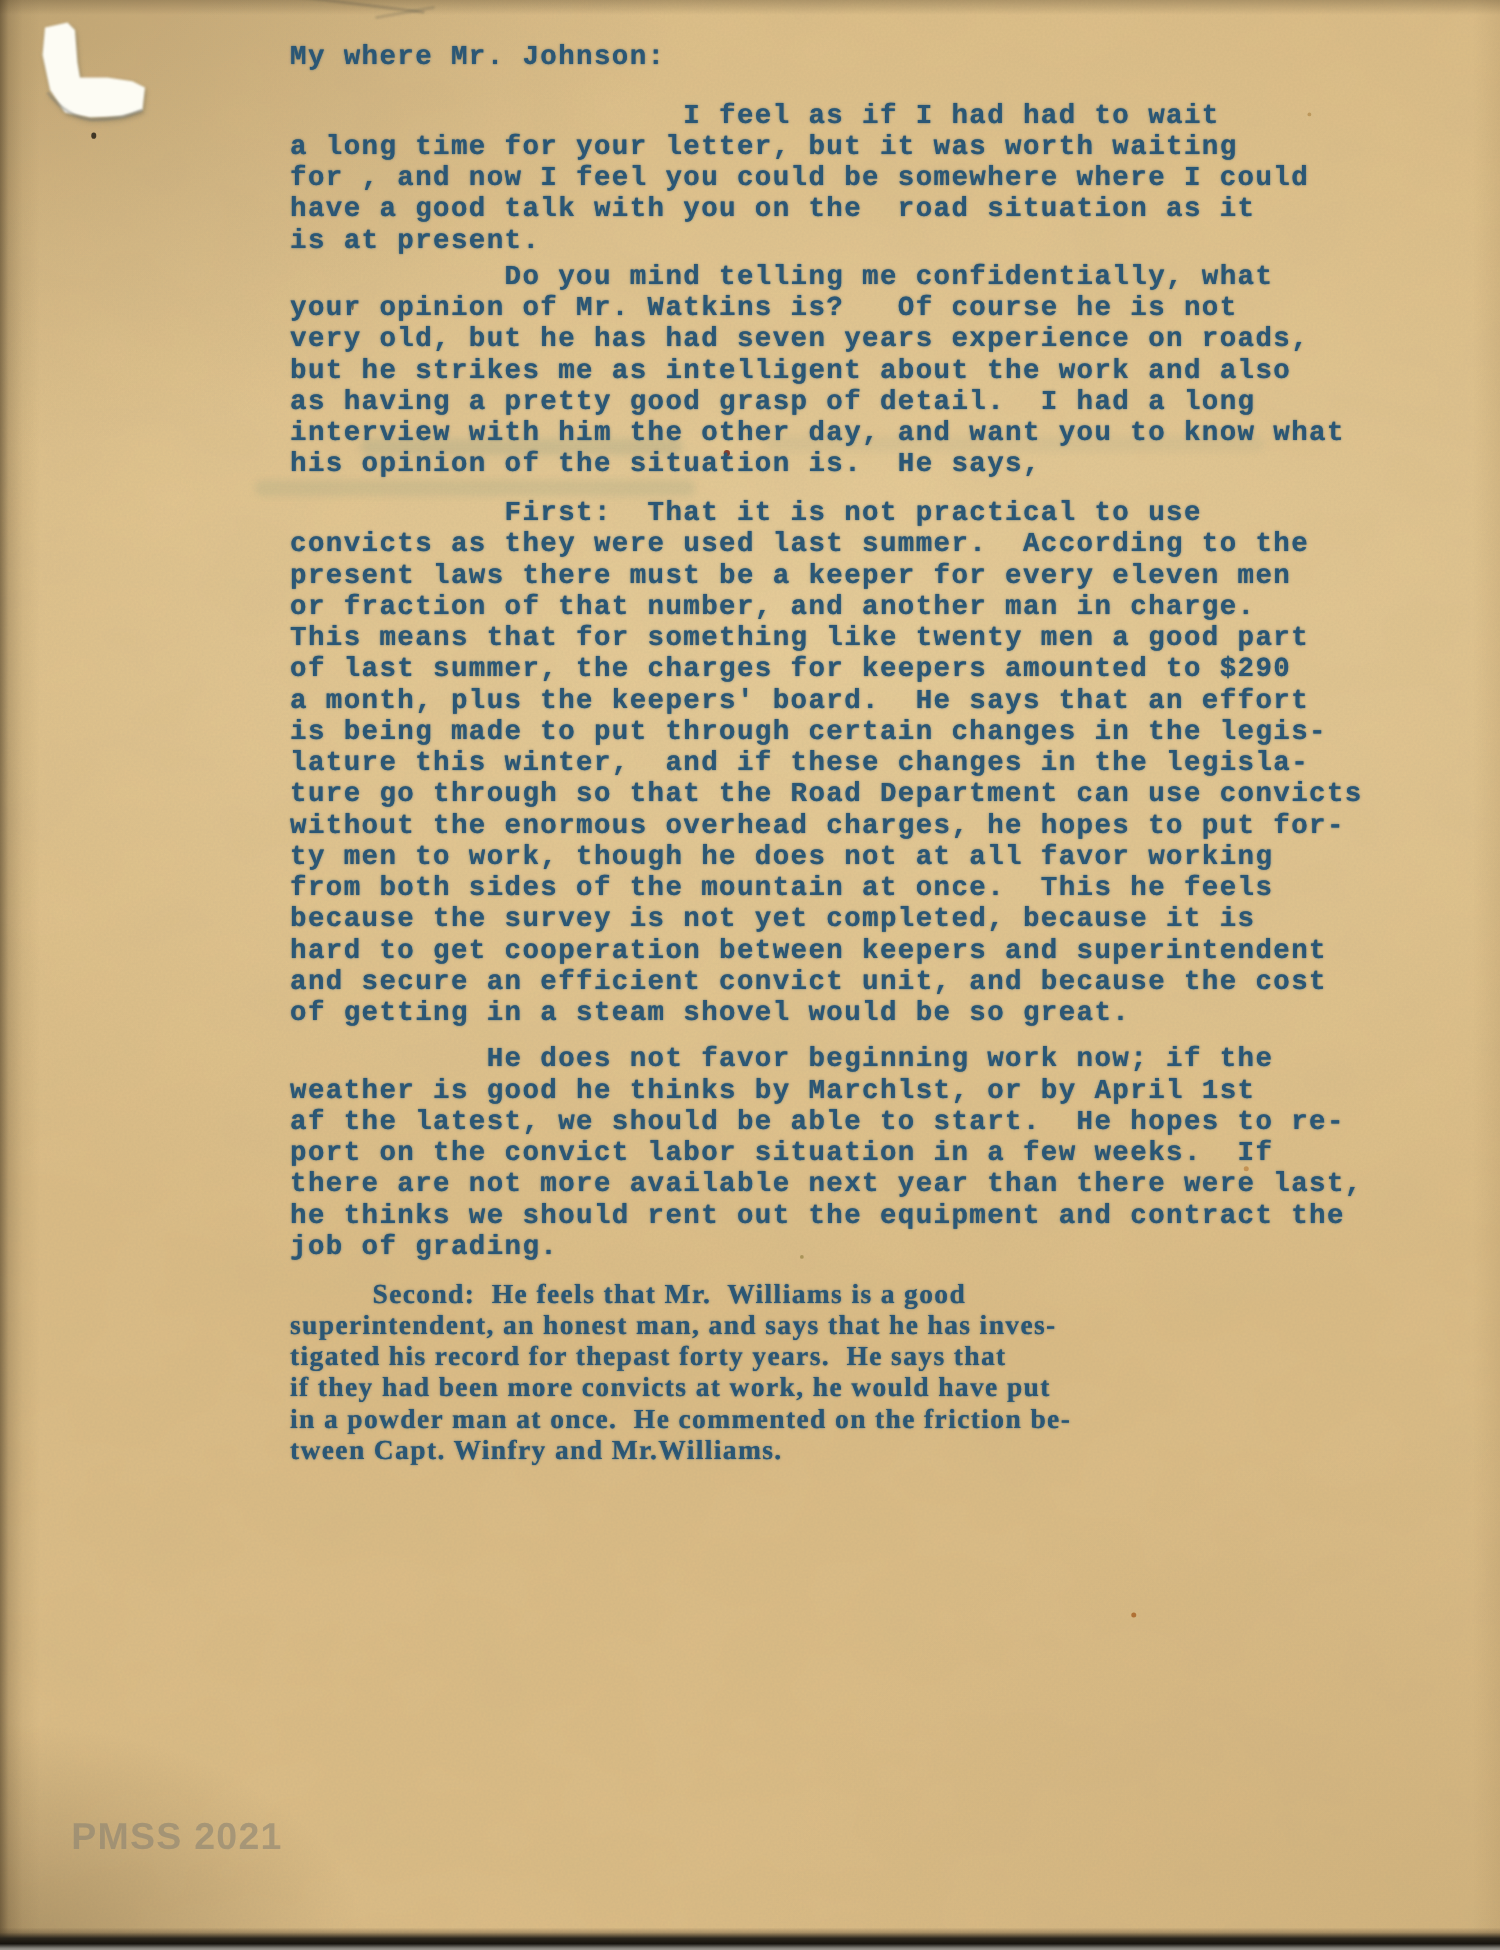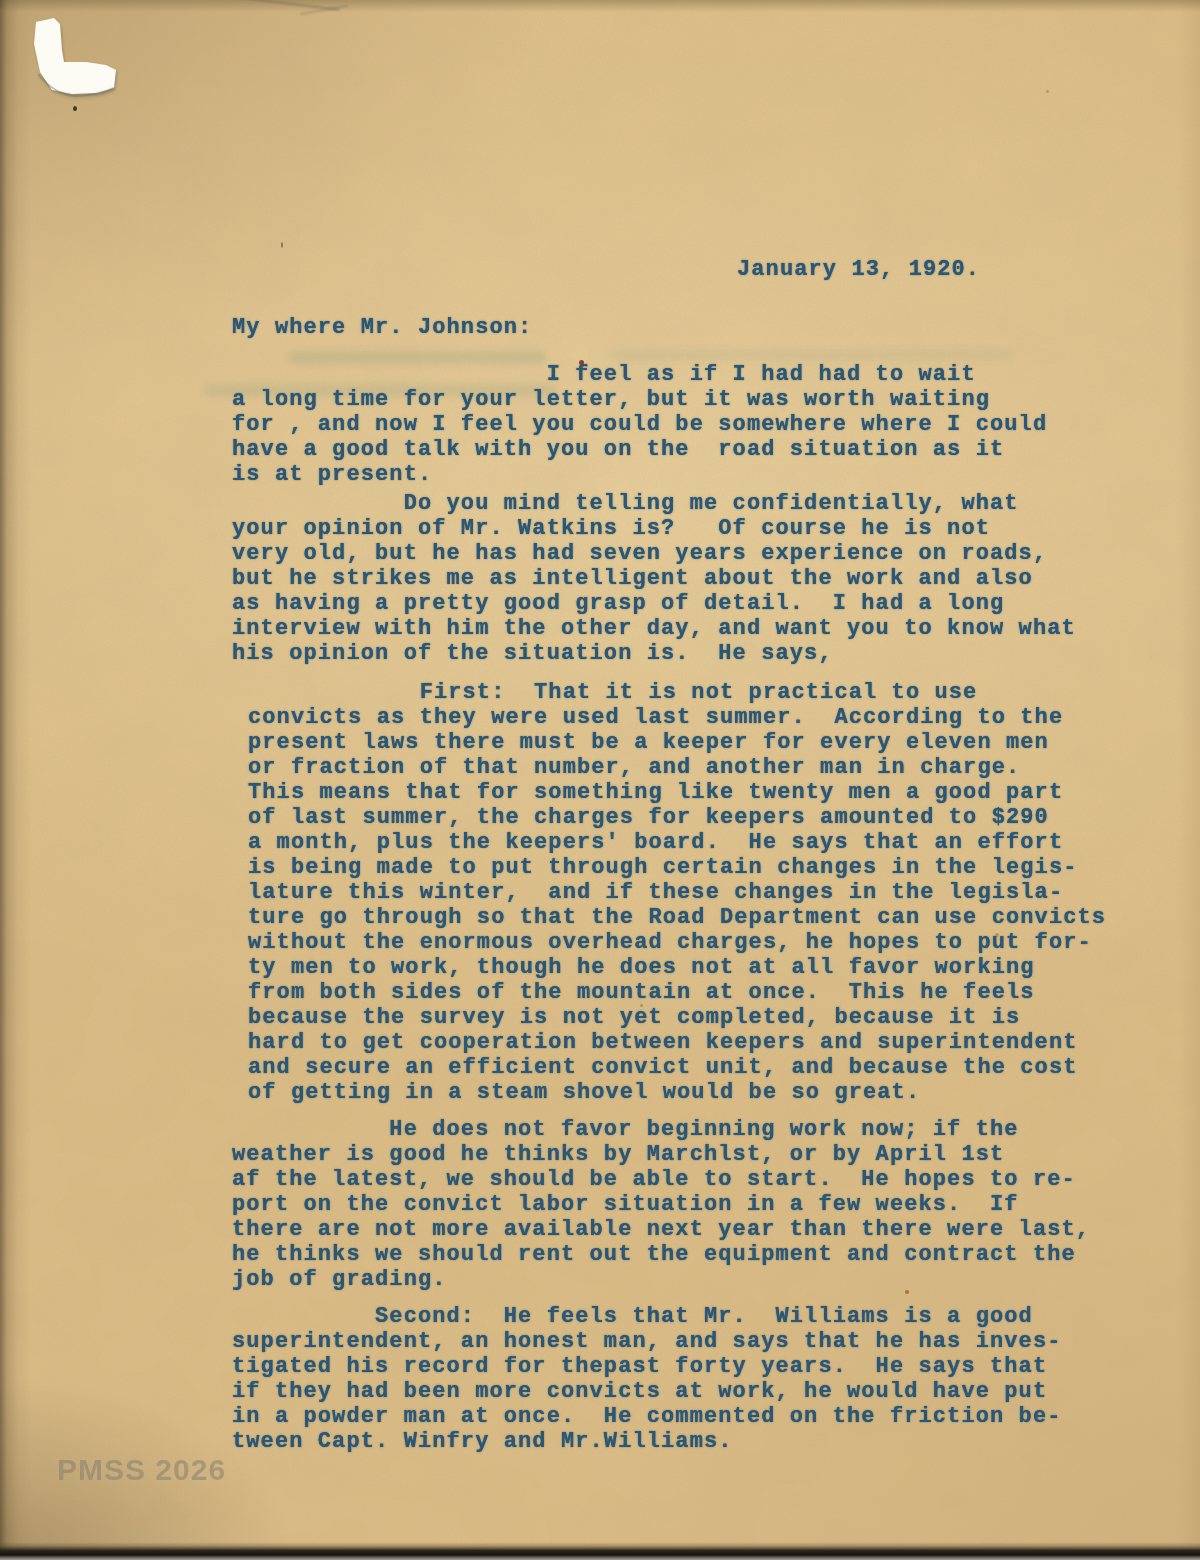--- a/index.html
+++ b/index.html
@@ -29,23 +29,23 @@
   }
   .letter { position:absolute; left:232px; top:0; width:900px; color:#2b5775;
     font-size:22px; line-height:25px; font-weight:700; letter-spacing:1.1px;
     text-shadow:0 0 1px rgba(38,82,112,0.85), 0 0 2.5px rgba(38,82,112,0.28);
   }
   .date { margin:257px 0 0 505px; white-space:pre; }
   .salutation { margin-top:33px; white-space:pre; }
   .paragraphs p { white-space:pre; margin:0; }
   .paragraphs p.p0 { margin-top:22px; }
   .paragraphs p.p1 { margin-top:4px; }
-  .paragraphs p.p2 { margin-top:14px;margin-left:16px; }
+  .paragraphs p.p2 { margin-top:14px; }
   .paragraphs p.p3 { margin-top:12px; }
-  .paragraphs p.p4 { margin-top:12px; }
+  .paragraphs p.p4 { margin-top:12px;font-family:Liberation Serif, serif; }
   .watermark {
     position:absolute; left:57px; top:1453px;
     font-family:"Liberation Sans","DejaVu Sans",sans-serif;
     font-size:30px; font-weight:700; color:#868071; opacity:0.55; letter-spacing:1px;
   }
   .torn { position:absolute; left:24px; top:10px; filter:drop-shadow(1px 2px 1.5px rgba(95,90,70,0.45)); }
   .smudge { position:absolute; pointer-events:none; filter:blur(3px); border-radius:6px; }
   .sm-a { left:288px; top:351px; width:258px; height:13px; background:rgba(122,146,124,0.20); }
   .sm-b { left:204px; top:384px; width:352px; height:13px; background:rgba(120,140,118,0.16); }
   .sm-c { left:612px; top:349px; width:400px; height:12px; background:rgba(128,150,128,0.10); }
@@ -99,21 +99,20 @@
 
   <div class="speck sp1"></div>
   <div class="speck sp2"></div>
   <div class="speck sp3"></div>
   <div class="speck sp4"></div>
   <div class="speck sp5"></div>
   <div class="speck sp6"></div>
   <div class="speck sp7"></div>
 
   <div class="letter">
-    <div class="date">January 13, 1920.</div>
     <div class="salutation">My where Mr. Johnson:</div>
     <div class="paragraphs">
         <p class="p0">                      I feel as if I had had to wait
 a long time for your letter, but it was worth waiting
 for , and now I feel you could be somewhere where I could
 have a good talk with you on the  road situation as it
 is at present.</p>
         <p class="p1">            Do you mind telling me confidentially, what
 your opinion of Mr. Watkins is?   Of course he is not
 very old, but he has had seven years experience on roads,
@@ -147,16 +146,16 @@
 job of grading.</p>
         <p class="p4">          Second:  He feels that Mr.  Williams is a good
 superintendent, an honest man, and says that he has inves-
 tigated his record for thepast forty years.  He says that
 if they had been more convicts at work, he would have put
 in a powder man at once.  He commented on the friction be-
 tween Capt. Winfry and Mr.Williams.</p>
       </div>
   </div>
 
-  <div class="watermark">PMSS 2026</div>
+  <div class="watermark">PMSS 2021</div>
 
   <div class="bottom-band"></div>
 </div>
 
 </body></html>

